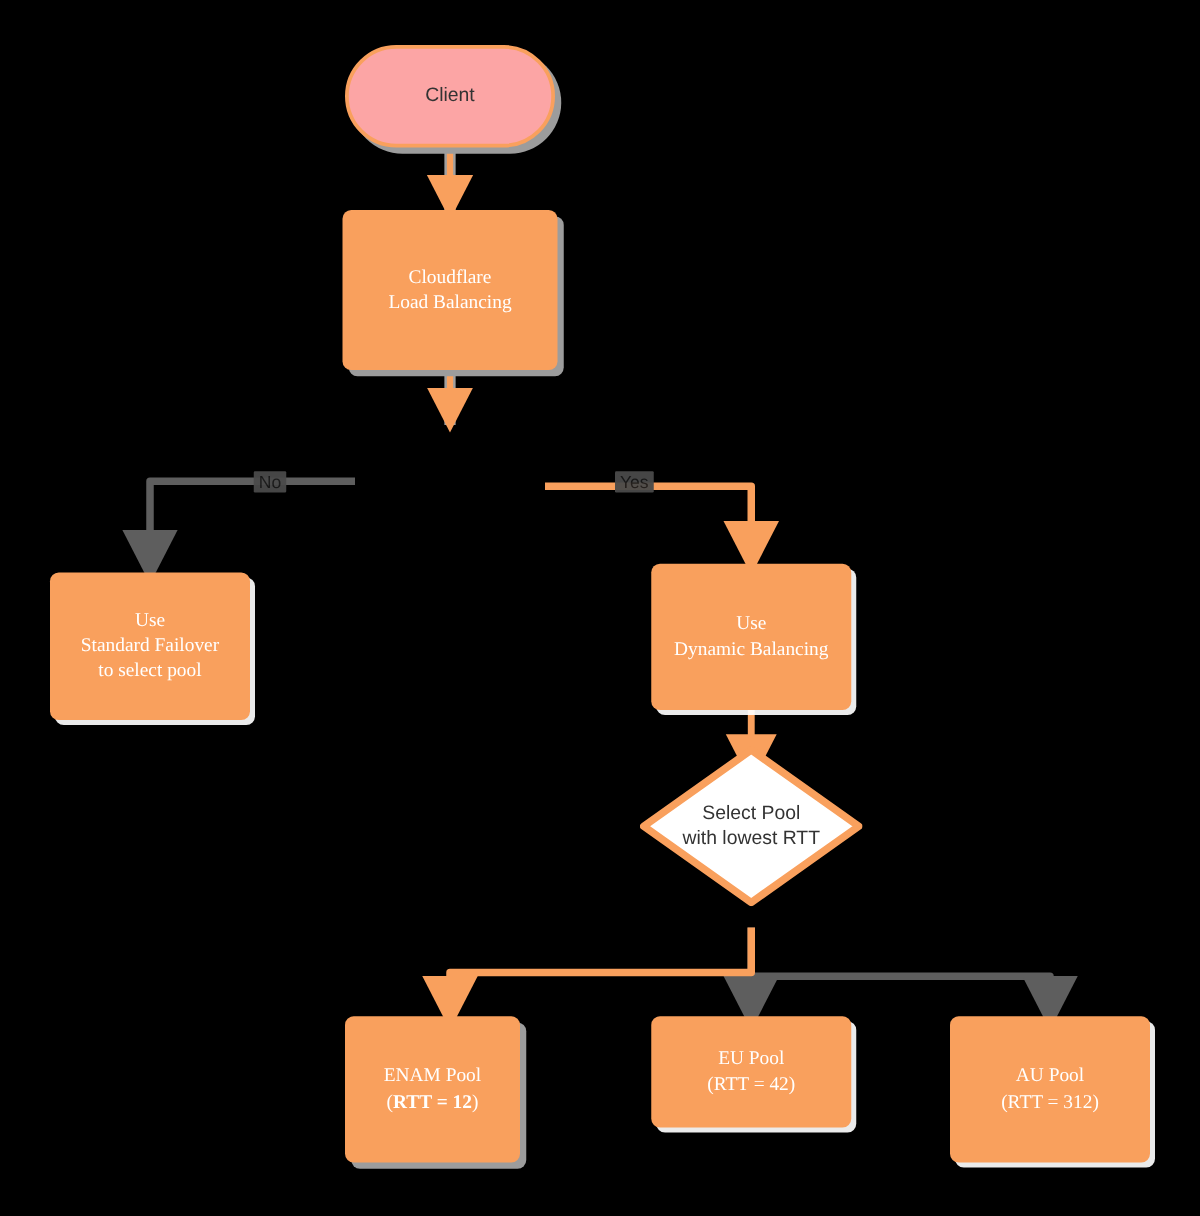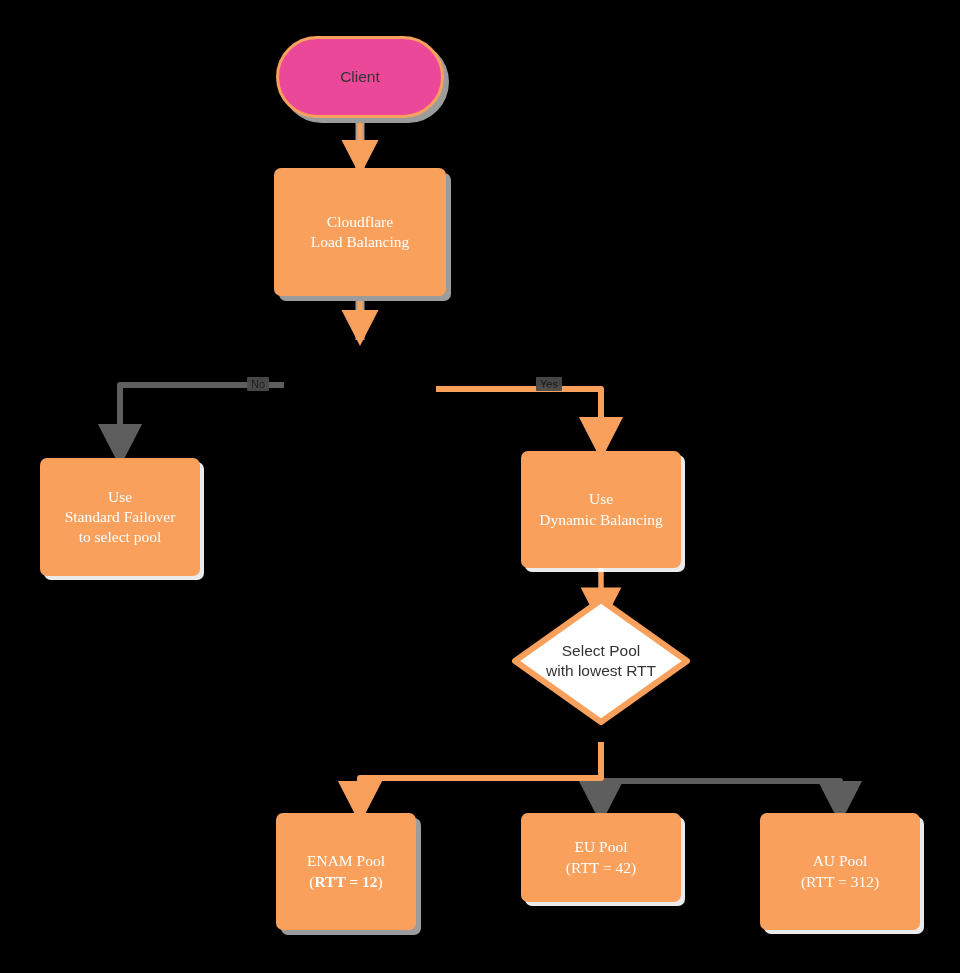--- a/index.html
+++ b/index.html
@@ -48,21 +48,21 @@
   }
   .node.process.shadow-gray {
     box-shadow: 5px 5px 0 0 #9C9C9C;
   }
   .node.process .node-text {
     padding: 2px 6px;
     font-family: Liberation Serif, serif;
   }
   
   .node.stadium {
-    background: #ec4899;
+    background: #fca5a5;
     color: #333333;
     border: 3.5px solid #F9A05D;
     border-radius: 999px;
     box-shadow: 5px 5px 0 0 #9C9C9C;
   }
   
   .node.decision {
     background: transparent;
     color: #333333;
   }
@@ -75,30 +75,29 @@
   }
   .node.decision .node-text {
     position: relative;
     z-index: 2;
     padding: 0 4px;
   }
   .bold-rtt { font-weight: bold; }
 
   .edge-label {
     position: absolute;
-    font-size: 11px;
+    font-size: 14px;
     color: #1a1a1a;
     background: #4a4a4a;
     padding: 1px 4px;
     border-radius: 1px;
     z-index: 6;
     white-space: nowrap;
     line-height: 1.1;
     opacity: 0.95;
-    margin-left: 44px;
   }
 </style>
 </head>
 <body>
 
 <div id="canvas">
 
   <svg id="edge-layer" viewBox="0 0 960 973" width="960" height="973" xmlns="http://www.w3.org/2000/svg">
     <defs>
       <marker id="arrow-orange" markerWidth="9" markerHeight="9" refX="5.2" refY="4.5" orient="auto" markerUnits="strokeWidth">

